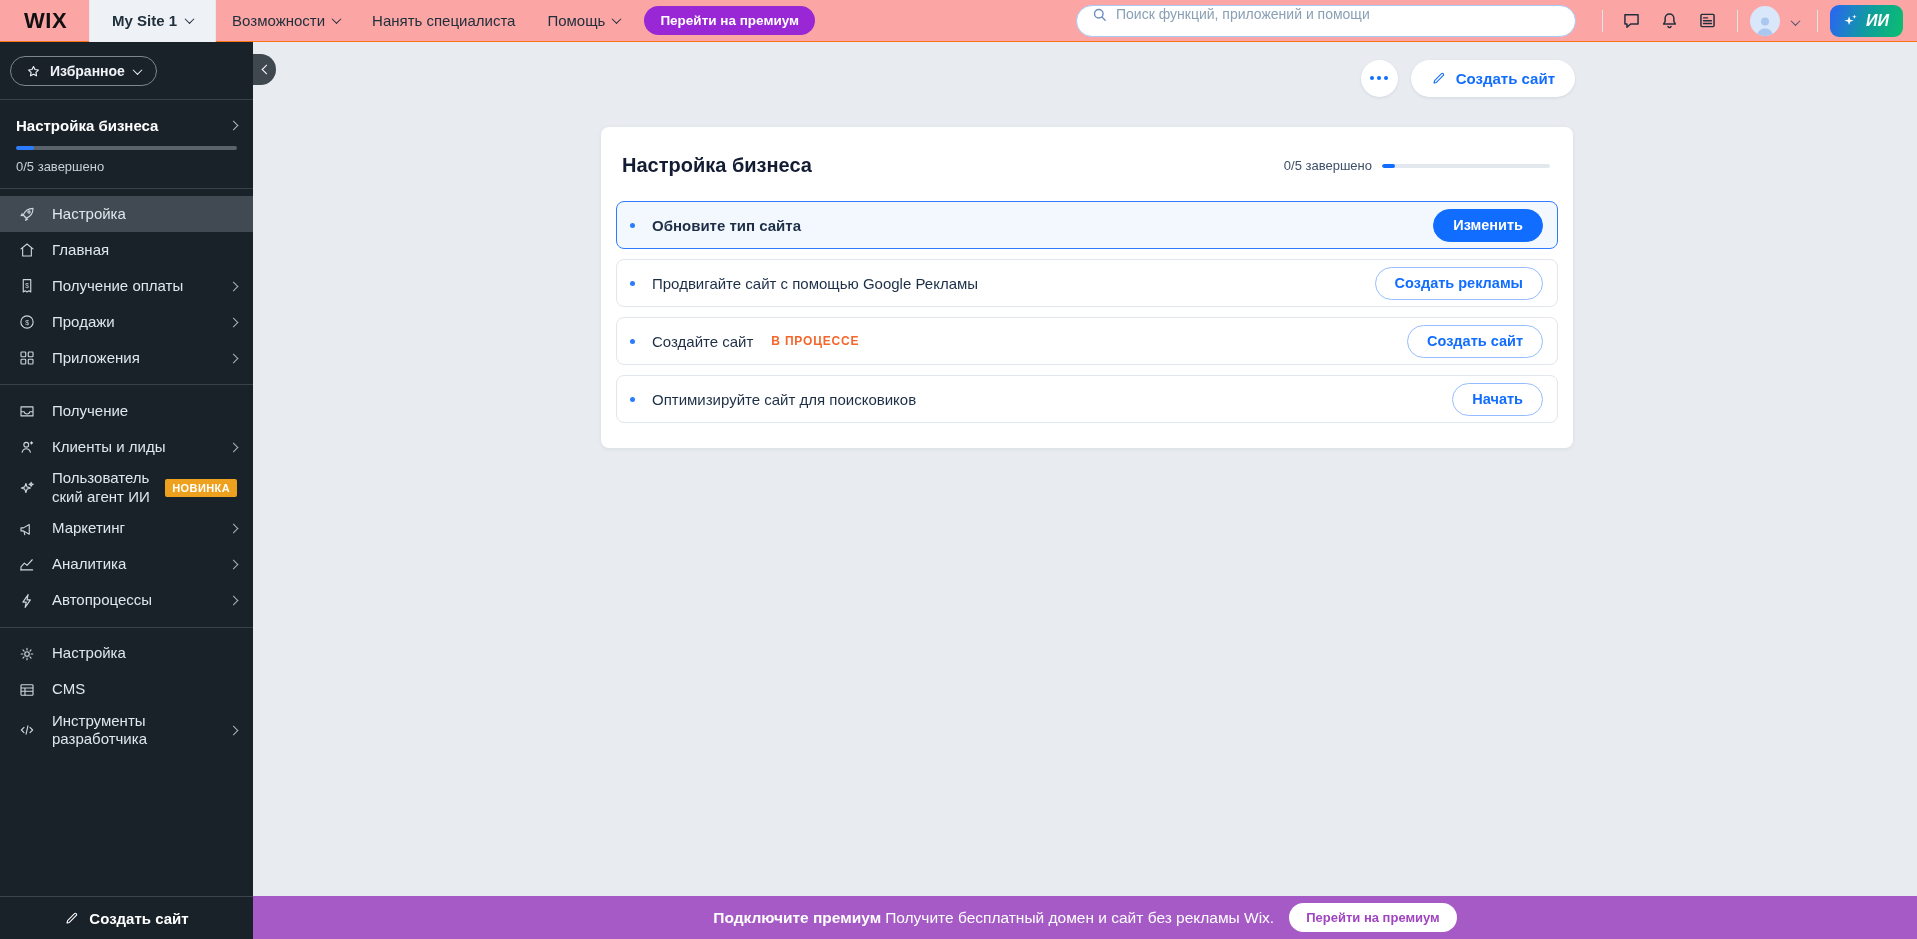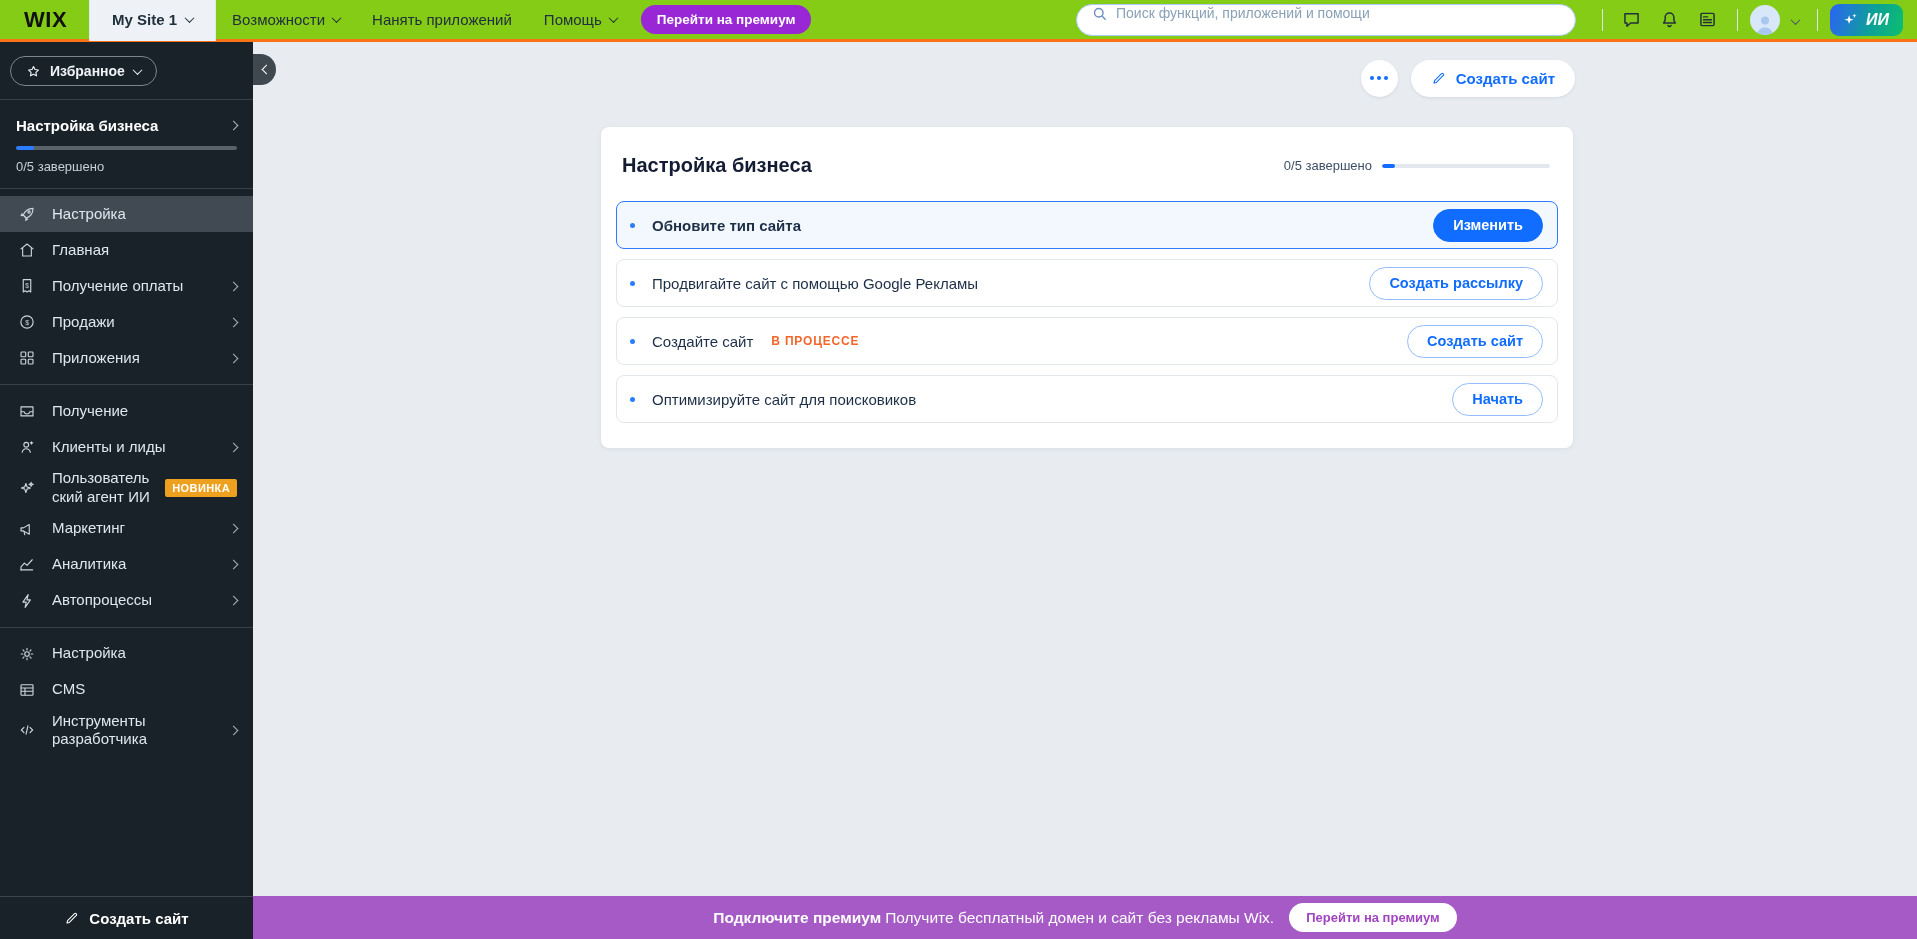--- a/index.html
+++ b/index.html
@@ -2,21 +2,21 @@
 <html><head>
 <meta charset="utf-8">
 <style>
   * { margin:0; padding:0; box-sizing:border-box; }
   html,body { width:1917px; height:939px; overflow:hidden; }
   body { font-family:"Liberation Sans", sans-serif; color:#20303c; background:#fff; }
 
   .app { display:flex; flex-direction:column; width:1917px; height:939px; }
 
   
-  .topbar { height:42px; flex:none; background:#84cc16; display:flex; align-items:center; border-bottom:3px solid #f97316; position:relative; z-index:5; }
+  .topbar { height:42px; flex:none; background:#fca5a5; display:flex; align-items:center; border-bottom:1px solid #f97316; position:relative; z-index:5; }
   .logo { font-size:22px; font-weight:800; letter-spacing:.5px; color:#111; margin:0 22px 0 24px; }
   .site-tab { height:42px; display:flex; align-items:center; gap:9px; padding:0 22px; background:#eef1f5; border-left:1px solid #e3e8ed; border-right:1px solid #e3e8ed; font-size:15px; font-weight:700; cursor:pointer; }
   .nav-item { display:flex; align-items:center; gap:8px; font-size:15px; padding:0 16px; cursor:pointer; white-space:nowrap; }
   .chev { width:7px; height:7px; border-right:1.7px solid currentColor; border-bottom:1.7px solid currentColor; transform:rotate(45deg) translate(-1px,-1px); display:inline-block; }
   .chev-r { transform:rotate(-45deg); }
   .premium-pill { margin-left:8px; background:#9a27d5; color:#fff; font-size:13.5px; font-weight:700; border:none; border-radius:15px; padding:7px 16px; cursor:pointer; white-space:nowrap; }
   .search-wrap { margin-left:auto; width:500px; height:32px; border:1px solid #a9cbf5; border-radius:16px; background:#fff; display:flex; align-items:flex-start; padding:0 14px; gap:8px; color:#7d95ad; }
   .search-wrap input { border:none; outline:none; flex:1; font-size:14px; color:#3b4a5a; background:transparent; font-family:"Liberation Sans",sans-serif; }
   .search-wrap input::placeholder { color:#8aa0b5; }
   .tb-icons { display:flex; align-items:center; margin:0 14px 0 18px; gap:4px; }
@@ -99,21 +99,21 @@
     <div class="logo">WIX</div>
     <div class="site-tab">
       <span>My Site 1</span>
       <span class="chev"></span>
     </div>
     <div class="nav-item">
       <span>Возможности</span>
       <span class="chev"></span>
     </div>
     <div class="nav-item">
-      <span>Нанять приложений</span>
+      <span>Нанять специалиста</span>
     </div>
     <div class="nav-item">
       <span>Помощь</span>
       <span class="chev"></span>
     </div>
     <button class="premium-pill">Перейти на премиум</button>
 
     <div class="search-wrap">
       <span>
         <svg width="17" height="17" viewBox="0 0 24 24" fill="none" stroke="#6d8fc0" stroke-width="2" stroke-linecap="round">
@@ -392,21 +392,21 @@
             <div class="task-row active">
               <span class="task-dot"></span>
               <span class="task-label">Обновите тип сайта</span>
               <button class="btn btn-primary">Изменить</button>
             </div>
 
 
             <div class="task-row">
               <span class="task-dot"></span>
               <span class="task-label">Продвигайте сайт с помощью Google Рекламы</span>
-              <button class="btn btn-outline">Создать рассылку</button>
+              <button class="btn btn-outline">Создать рекламы</button>
             </div>
 
             <div class="task-row">
               <span class="task-dot"></span>
               <span class="task-label">Создайте сайт</span>
               <span class="task-status">В ПРОЦЕССЕ</span>
               <button class="btn btn-outline">Создать сайт</button>
             </div>
 
             <div class="task-row">

